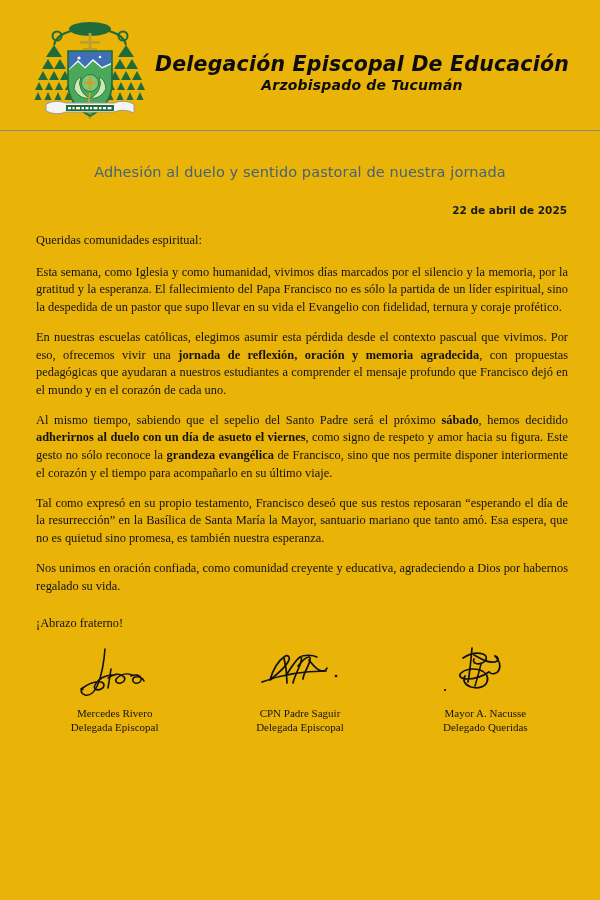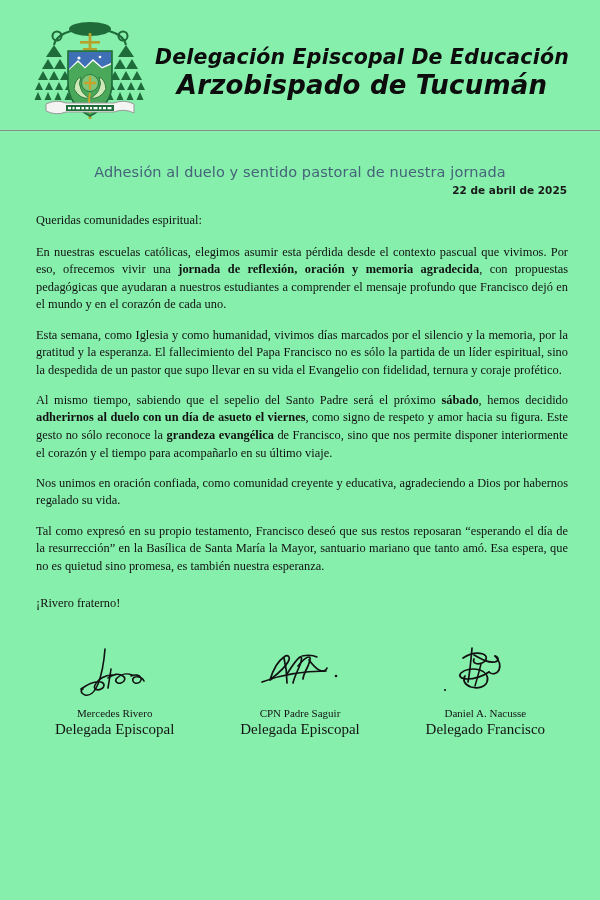--- a/index.html
+++ b/index.html
@@ -38,42 +38,42 @@
     text-align: center;
     padding-right: 26px;
     font-family: "DejaVu Sans", "Liberation Sans", sans-serif;
     font-weight: bold;
     font-style: italic;
     color: #0d0d0d;
     line-height: 1.22;
     letter-spacing: 0.2px;
   }
   .header-line1 { font-size: 20.5px; }
-  .header-line2 { font-size: 26px; font-style: italic; }
+  .header-line2 { font-size: 14px; font-style: italic; }
 
   .header-rule {
     position: absolute;
     left: 0;
     right: 0;
     top: 130px;
     height: 1px;
     background: #8c8c8c;
   }
 
   
   .doc-title {
     margin-top: 36px;
     text-align: center;
     font-family: "DejaVu Sans", "Liberation Sans", sans-serif;
     font-size: 14.5px;
     color: #456379;
     letter-spacing: 0.1px;
   }
   .doc-date {
-    margin-top: 4px;
+    margin-top: 24px;
     margin-right: 33px;
     text-align: right;
     font-family: "DejaVu Sans", "Liberation Sans", sans-serif;
     font-size: 10.5px;
     font-weight: bold;
     color: #1a1a1a;
   }
 
   
   .body-text {
@@ -111,31 +111,31 @@
     justify-content: center;
   }
   .sig-mark svg { display: block; }
   .sig-name {
     font-size: 11px;
     color: #141414;
     line-height: 1.3;
     margin-top: 2px;
   }
   .sig-role {
-    font-size: 15px;
+    font-size: 11px;
     color: #141414;
     line-height: 1.3;
   }
   .sig-2 .sig-mark { transform: translateY(-4px); }
   .sig-3 .sig-mark { transform: translateY(-2px); }
 </style>
 </head>
 <body>
 
-<div id="page" style="background: #86efac;">
+<div id="page" style="background: #eab308;">
 
   <div class="header">
 
     <div class="crest">
       <svg viewBox="0 0 120 108" xmlns="http://www.w3.org/2000/svg">
 
         <ellipse cx="60" cy="10" rx="21" ry="7" fill="#1f6b3a"></ellipse>
         <path d="M39 10 Q60 22 81 10 Q60 17 39 10 Z" fill="#1f6b3a"></path>
 
         <path d="M41 12 Q26 16 24 26" stroke="#1f6b3a" stroke-width="2" fill="none"></path>
@@ -225,27 +225,27 @@
   </div>
 
   <div class="header-rule" style="background: rgb(140, 140, 140);"></div>
 
   <div class="doc-title" style="color: rgb(69, 99, 121);">Adhesión al duelo y sentido pastoral de nuestra jornada</div>
   <div class="doc-date">22 de abril de 2025</div>
 
   <div class="body-text" style="color: rgb(17, 17, 17);">
     <p class="salutation">Queridas comunidades espiritual:</p>
     <div id="paragraph-host">
+        <p><span>Esta semana, como Iglesia y como humanidad, vivimos días marcados por el silencio y la memoria, por la gratitud y la esperanza. El fallecimiento del Papa Francisco no es sólo la partida de un líder espiritual, sino la despedida de un pastor que supo llevar en su vida el Evangelio con fidelidad, ternura y coraje profético.</span></p>
         <p><span>En nuestras escuelas católicas, elegimos asumir esta pérdida desde el contexto pascual que vivimos. Por eso, ofrecemos vivir una </span><b>jornada de reflexión, oración y memoria agradecida</b><span>, con propuestas pedagógicas que ayudaran a nuestros estudiantes a comprender el mensaje profundo que Francisco dejó en el mundo y en el corazón de cada uno.</span></p>
-        <p><span>Esta semana, como Iglesia y como humanidad, vivimos días marcados por el silencio y la memoria, por la gratitud y la esperanza. El fallecimiento del Papa Francisco no es sólo la partida de un líder espiritual, sino la despedida de un pastor que supo llevar en su vida el Evangelio con fidelidad, ternura y coraje profético.</span></p>
         <p><span>Al mismo tiempo, sabiendo que el sepelio del Santo Padre será el próximo </span><b>sábado</b><span>, hemos decidido </span><b>adherirnos al duelo con un día de asueto el viernes</b><span>, como signo de respeto y amor hacia su figura. Este gesto no sólo reconoce la </span><b>grandeza evangélica</b><span> de Francisco, sino que nos permite disponer interiormente el corazón y el tiempo para acompañarlo en su último viaje.</span></p>
+        <p><span>Tal como expresó en su propio testamento, Francisco deseó que sus restos reposaran “esperando el día de la resurrección” en la Basílica de Santa María la Mayor, santuario mariano que tanto amó. Esa espera, que no es quietud sino promesa, es también nuestra esperanza.</span></p>
         <p><span>Nos unimos en oración confiada, como comunidad creyente y educativa, agradeciendo a Dios por habernos regalado su vida.</span></p>
-        <p><span>Tal como expresó en su propio testamento, Francisco deseó que sus restos reposaran “esperando el día de la resurrección” en la Basílica de Santa María la Mayor, santuario mariano que tanto amó. Esa espera, que no es quietud sino promesa, es también nuestra esperanza.</span></p>
       </div>
-    <p class="closing">¡Rivero fraterno!</p>
+    <p class="closing">¡Abrazo fraterno!</p>
   </div>
 
   <div class="signatures">
 
     <div class="sig-block sig-1">
       <div class="sig-mark">
         <svg width="120" height="56" viewBox="0 0 120 56" xmlns="http://www.w3.org/2000/svg">
           <g fill="none" stroke="#111111" stroke-linecap="round" stroke-linejoin="round">
             <path d="M50 1 C49 14 47 26 43 36 C40 44 35 48 30 47 C26 46 25 42 28 41" stroke-width="1.6"></path>
             <path d="M26 41 C33 36 40 33 46 34 C50 35 50 39 46 41 C42 43 38 41 40 37 C43 31 50 27 57 27" stroke-width="1.6"></path>
@@ -285,19 +285,19 @@
             <path d="M47 2 C46 14 45 26 43 36" stroke-width="1.7"></path>
             <path d="M38 12 C44 8 52 6 58 8 C63 10 62 15 57 17 C52 19 47 17 49 13" stroke-width="1.7"></path>
             <path d="M49 9 C56 13 63 17 70 16 C74 15 74 11 70 10" stroke-width="1.7"></path>
             <path d="M70 10 C74 14 76 19 74 24 C72 28 67 29 64 26" stroke-width="1.7"></path>
             <path d="M64 26 C58 30 50 33 42 33 C36 33 33 30 36 27 C40 23 48 22 55 24 C61 26 64 31 62 36 C60 41 53 43 46 41 C40 39 37 34 40 30" stroke-width="1.7"></path>
             <path d="M56 18 C54 26 52 33 50 40" stroke-width="1.5"></path>
             <circle cx="20" cy="44" r="1.1" fill="#111111" stroke="none"></circle>
           </g>
         </svg>
       </div>
-      <div class="sig-name">Daniel A. Nacusse</div>
-      <div class="sig-role">Delegado Francisco</div>
+      <div class="sig-name">Mayor A. Nacusse</div>
+      <div class="sig-role">Delegado Queridas</div>
     </div>
 
   </div>
 
 </div>
 
 </body></html>

